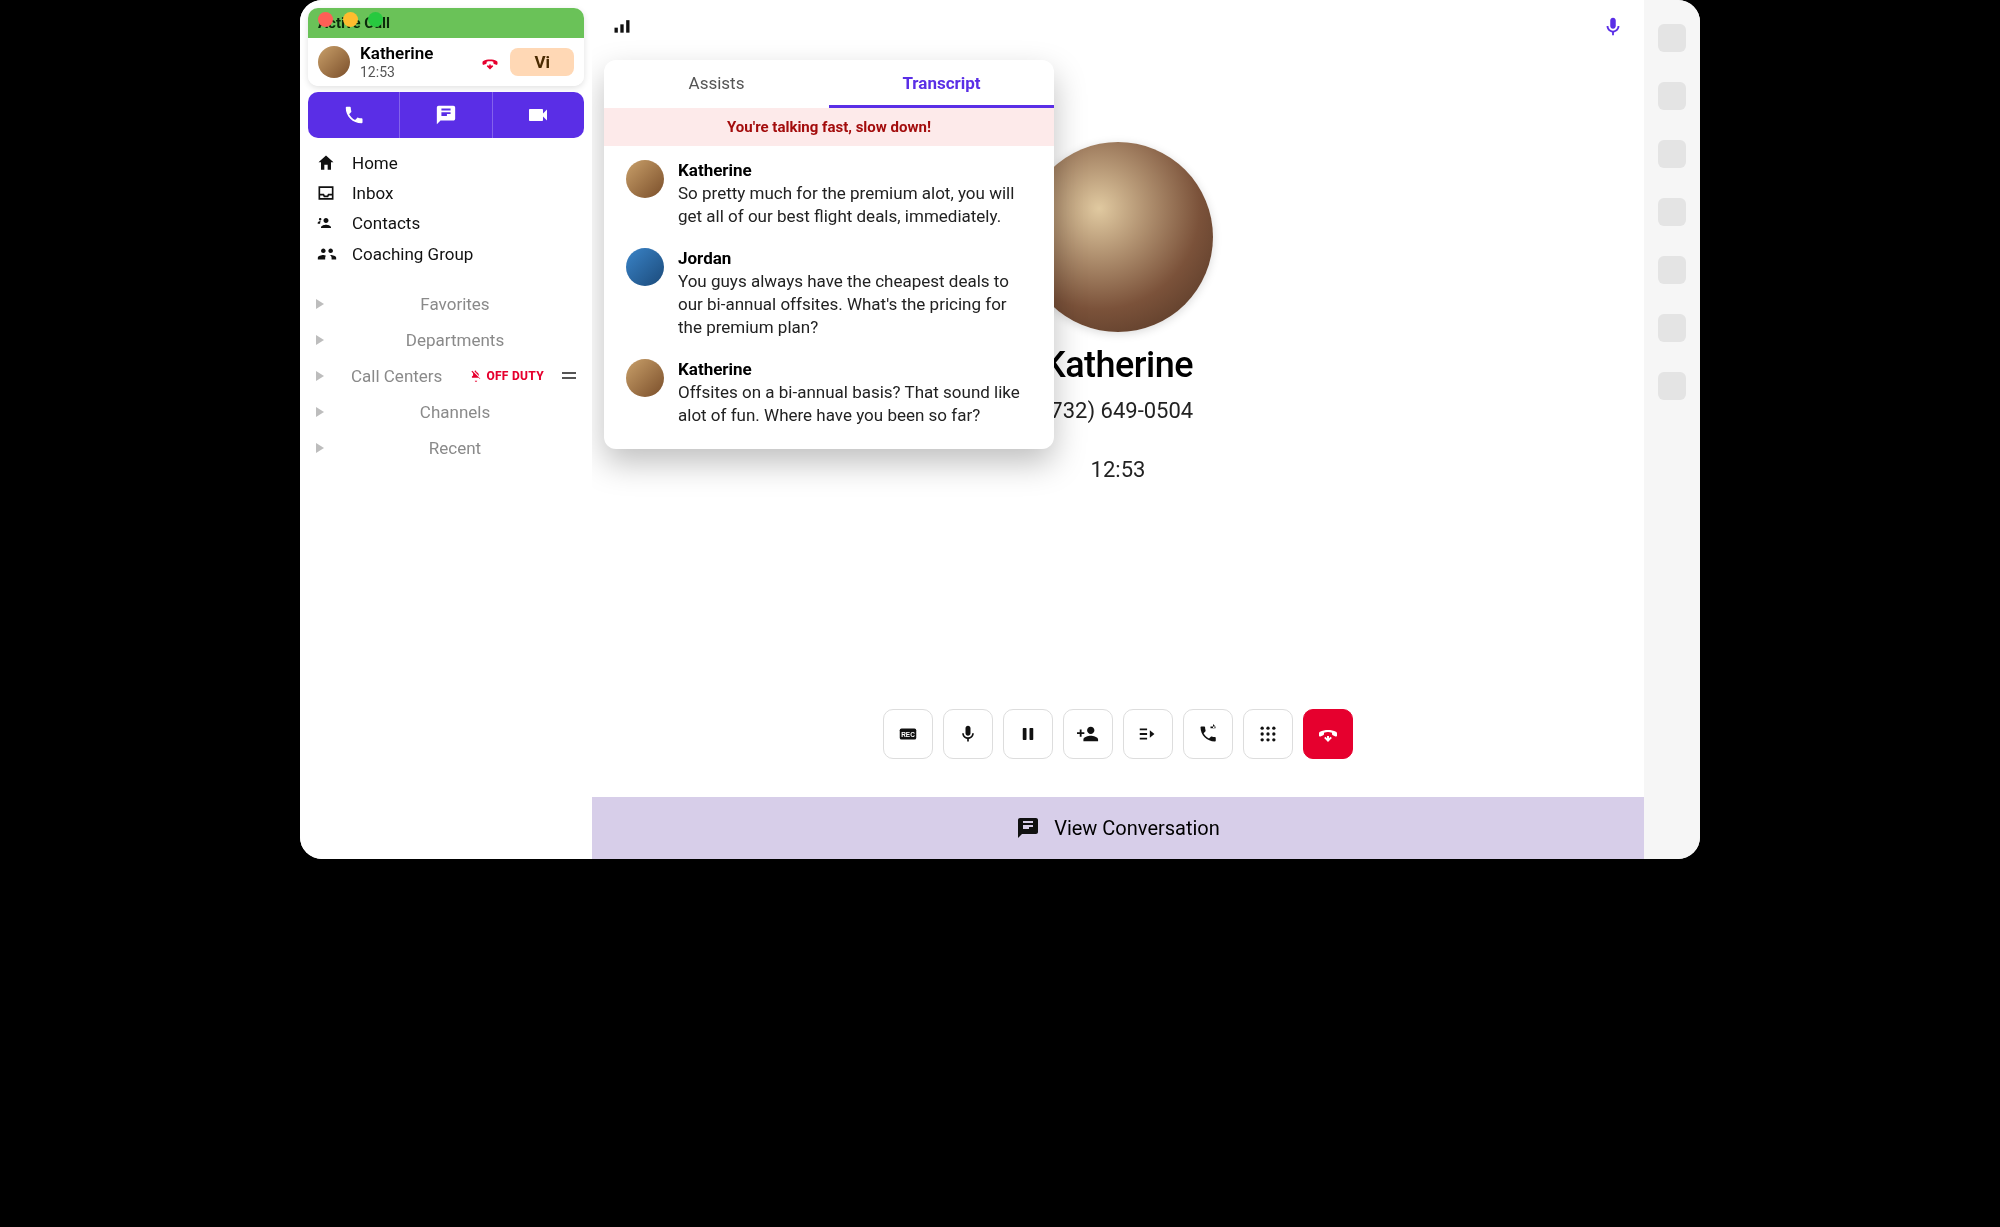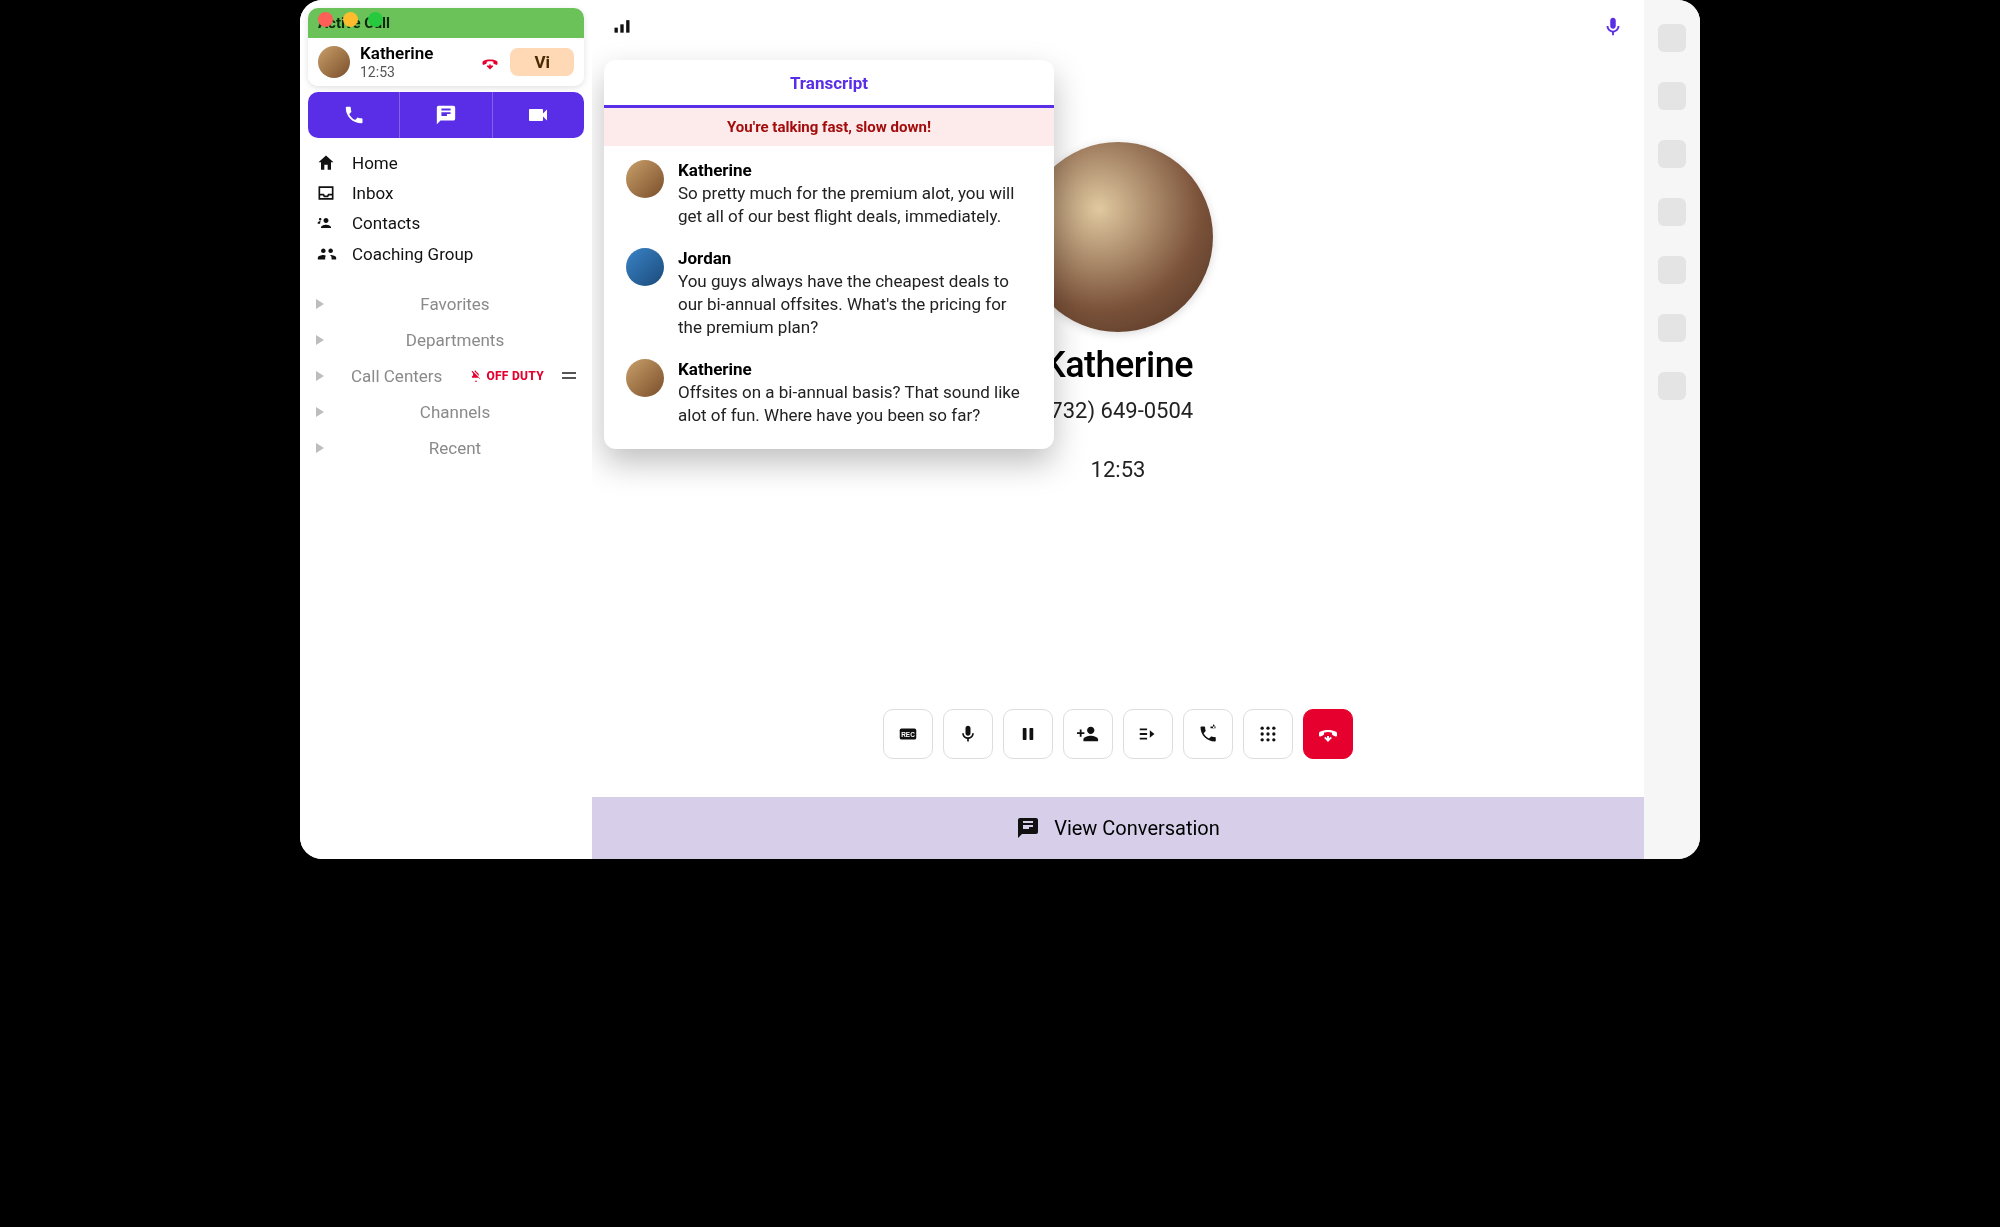--- a/index.html
+++ b/index.html
@@ -532,20 +532,21 @@
 
       <div class="view-conv-bar">
         <svg width="24" height="24" viewBox="0 0 24 24">
             <path fill="#111" d="M20 2H4c-1.1 0-2 .9-2 2v18l4-4h14c1.1 0 2-.9 2-2V4c0-1.1-.9-2-2-2zM7 9h10v2H7V9zm6 4H7v-2h6v2zm4-6H7V5h10v2z"></path>
           </svg>
         <span>View Conversation</span>
       </div>
 
       <div class="popover">
         <div class="po-tabs">
+          <div class="po-tab">Assists</div>
           <div class="po-tab active">Transcript</div>
         </div>
         <div class="po-banner">You're talking fast, slow down!</div>
         <div class="po-body">
           <div class="msg">
             <div class="avatar-sm"></div>
             <div class="msg-content">
               <div class="msg-name">Katherine</div>
               <div class="msg-text">So pretty much for the premium alot, you will get all of our best flight deals, immediately.</div>
             </div>

